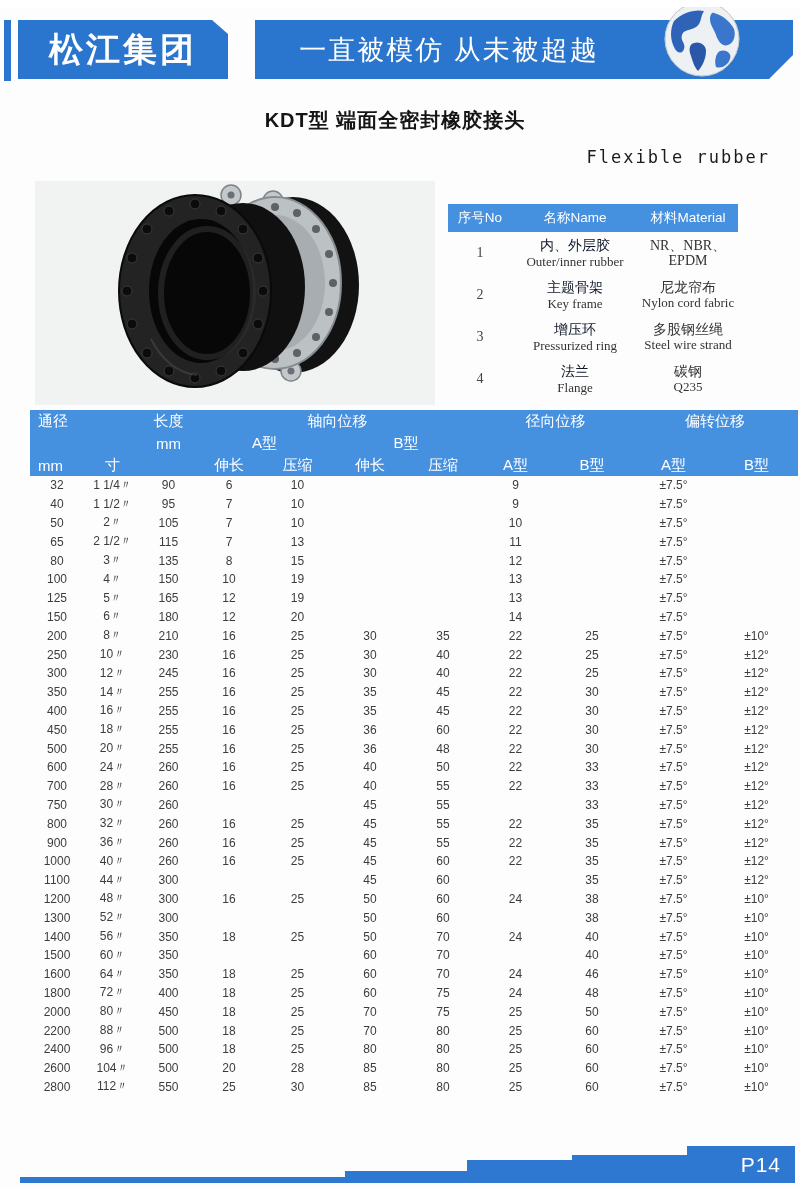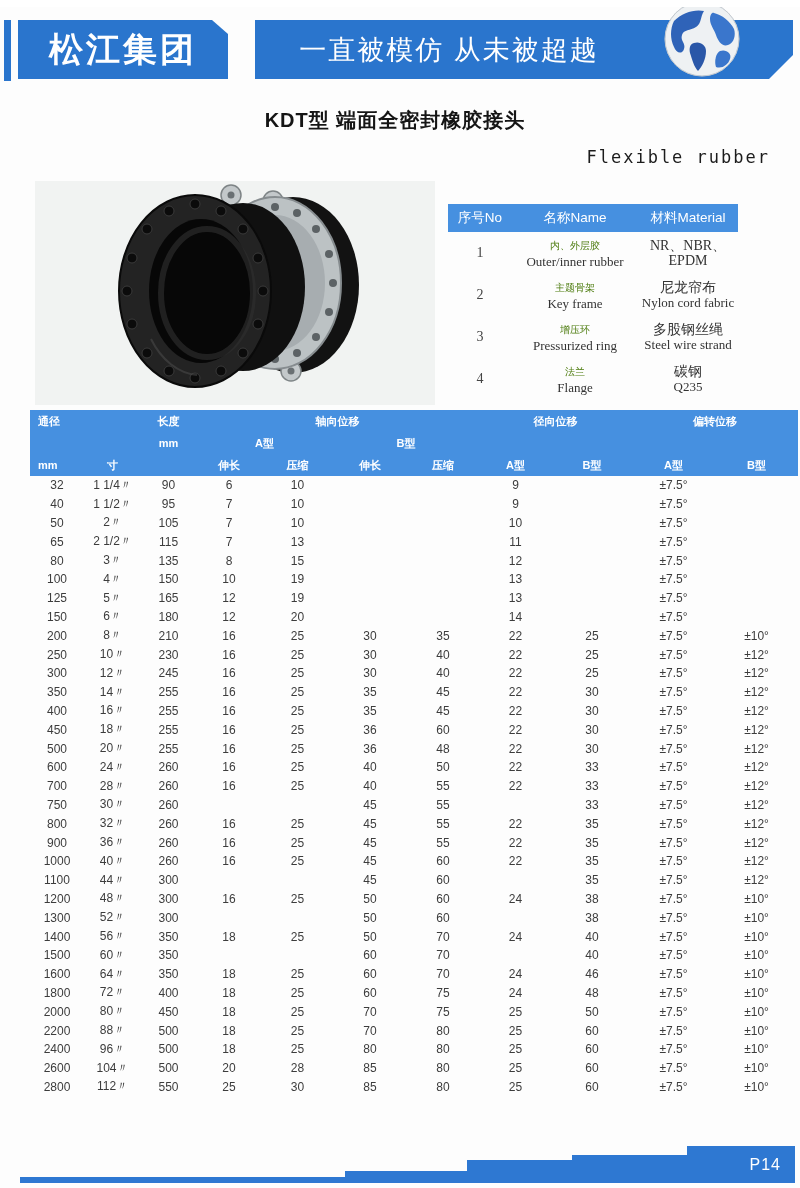--- a/index.html
+++ b/index.html
@@ -32,37 +32,37 @@
     font-family:"DejaVu Sans Mono", monospace;font-size:17px;color:#1c1c1c;letter-spacing:2px;}
 
   
   .photo{position:absolute;left:35px;top:174px;width:400px;height:224px;background:#f1f3f2;}
 
   
   .materials{position:absolute;left:448px;top:197px;width:290px;border-collapse:collapse;table-layout:fixed;}
   .materials th{background:var(--table-header-blue);color:#fff;font-size:13.5px;font-weight:normal;height:28px;text-align:center;}
   .materials td{text-align:center;vertical-align:middle;height:42px;padding:2px 0;}
   .materials td.no{font-size:14px;color:#444;font-family:"Liberation Serif", serif;}
-  .materials .cn{font-size:10px;color:#4d7c0f;line-height:17px;}
+  .materials .cn{font-size:14px;color:#0f172a;line-height:17px;}
   .materials .en{font-size:13px;color:#333;font-family:"Liberation Serif", serif;line-height:15px;}
 
   
   .spec{position:absolute;left:30px;top:403px;width:768px;border-collapse:collapse;table-layout:fixed;}
-  .spec thead th{background:var(--table-header-blue);color:#fff;font-size:11px;font-weight:bold;height:22px;text-align:center;}
+  .spec thead th{background:var(--table-header-blue);color:#fff;font-size:15px;font-weight:normal;height:22px;text-align:center;}
   .spec thead th.th-left{text-align:left;padding-left:8px;}
   .spec tbody td{height:18.8px;font-size:12px;color:#3c3c3c;text-align:center;white-space:nowrap;overflow:hidden;}
 
   
   .footer{position:absolute;left:20px;bottom:12px;width:775px;display:flex;align-items:flex-end;}
   .footer .step{background:var(--footer-blue);}
   .s1{width:325px;height:6px;}
   .s2{width:122px;height:12px;}
   .s3{width:105px;height:23px;}
   .s4{width:115px;height:28px;}
-  .s5{width:108px;height:37px;color:#fff;font-size:16px;line-height:37px;text-align:right;padding-right:14px;letter-spacing:1px;}
+  .s5{width:108px;height:37px;color:#fff;font-size:21px;line-height:37px;text-align:right;padding-right:14px;letter-spacing:1px;}
 </style>
 </head>
 <body>
 
 <div id="page">
 
   <div class="accent-bar"></div>
   <div class="logo-box">
     <span>松江集团</span>
   </div>

